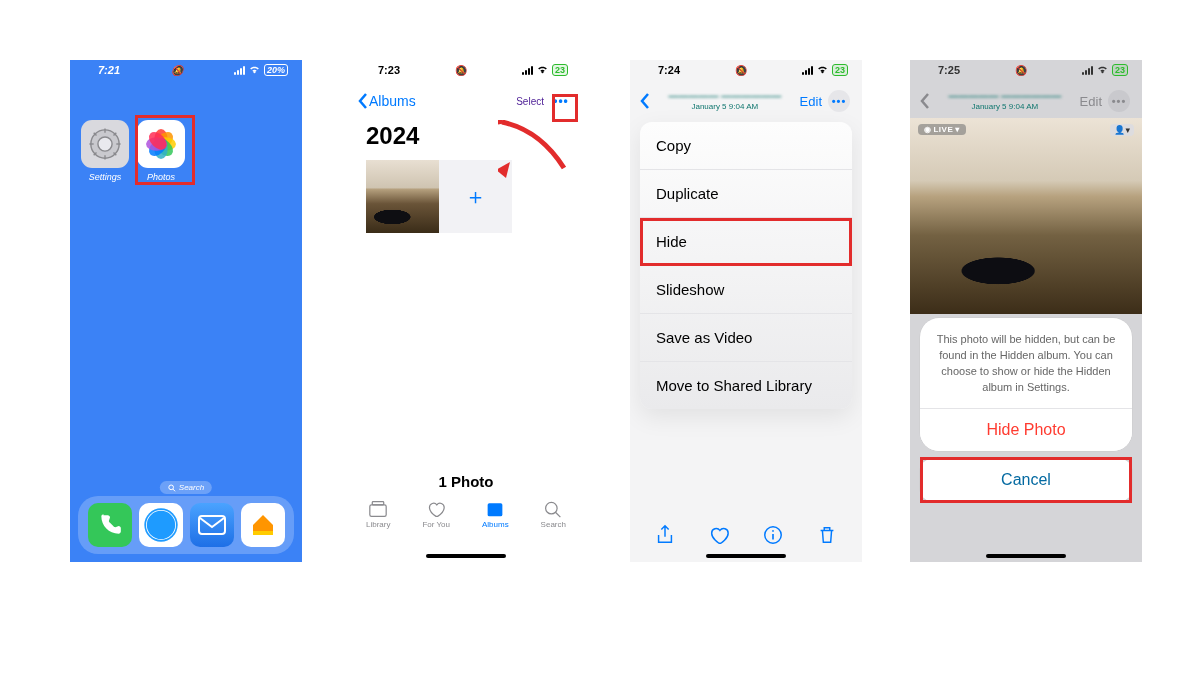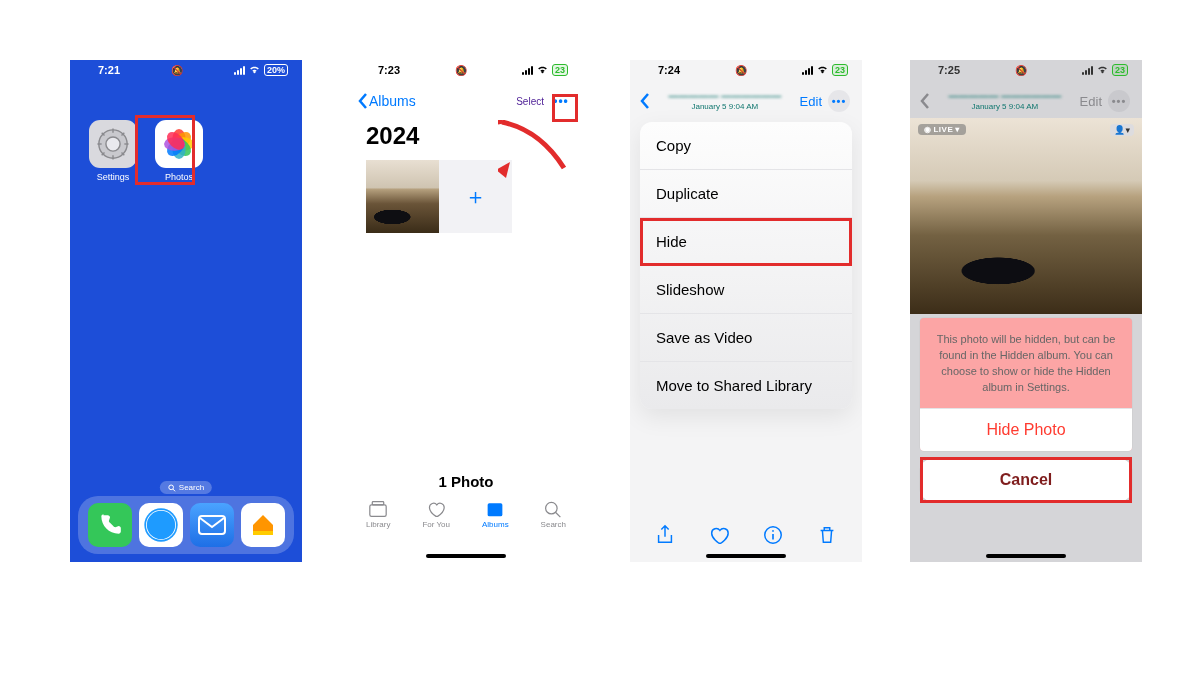--- a/index.html
+++ b/index.html
@@ -21,42 +21,42 @@
   }
   .phone {
     width: 232px;
     height: 502px;
     background: #fff;
     border-radius: 0;
     position: relative;
     overflow: hidden;
     flex-shrink: 0;
   }
-  .phone.blue { background: #1d4ed8; }
+  .phone.blue { background: #3b82f6; font-style: italic; }
   .status-bar {
     height: 20px;
     display: flex;
     justify-content: space-between;
     align-items: center;
     padding: 0 14px 0 28px;
     font-size: 11px;
     font-weight: 600;
   }
   .phone.blue .status-bar { color: #fff; }
   .status-right { display: flex; align-items: center; gap: 3px; font-size: 10px; }
   .signal-bars { display: inline-flex; align-items: flex-end; gap: 1px; }
   .signal-bars span { width: 2px; background: currentColor; display: inline-block; border-radius: 1px; }
   .signal-bars span:nth-child(1){height:3px} .signal-bars span:nth-child(2){height:5px}
   .signal-bars span:nth-child(3){height:7px} .signal-bars span:nth-child(4){height:9px}
   .wifi-icon svg { width: 13px; height: 10px; }
   .battery { font-size: 9px; font-weight: 700; border: 1px solid currentColor; border-radius: 3px; padding: 0 2px; display:inline-flex; align-items:center; color:#2dbb2d; background:rgba(45,187,45,0.12);}
   .phone.blue .battery { color:#fff; background:transparent; }
 
   
-  .home-grid { padding: 40px 7px 0 15px; display: flex; gap: 10px; }
+  .home-grid { padding: 40px 7px 0 7px; display: flex; }
   .app { width: 56px; text-align: center; }
   .app-icon {
     width: 48px; height: 48px; border-radius: 11px;
     margin: 0 auto 4px; display:flex; align-items:center; justify-content:center;
     background: #e9e9ee;
   }
   .app-icon.settings { background: #d9d9de; }
   .app-icon.settings svg { width: 34px; height: 34px; }
   .app-icon.photos { background: #fff; }
   .app-icon.photos svg { width: 36px; height: 36px; }
@@ -116,25 +116,25 @@
   .toolbar svg{width:22px;height:22px;}
 
   
   .photo-big{height:196px;background:
       radial-gradient(ellipse 60px 22px at 38% 78%, #0d0d12 60%, transparent 62%),
       linear-gradient(180deg,#ece3d6 0%,#d5cab6 32%,#b7a27f 40%,#736142 60%, #3c2d18 100%);
     position:relative;margin-top:2px;}
   .live-badge{position:absolute;top:6px;left:8px;background:rgba(120,120,120,0.6);color:#fff;font-size:8px;font-weight:700;padding:1px 6px;border-radius:4px;letter-spacing:0.5px;display:flex;align-items:center;gap:2px;}
   .avatar-badge{position:absolute;top:6px;right:8px;background:rgba(220,220,224,0.9);color:#333;font-size:9px;padding:1px 4px;border-radius:4px;display:flex;align-items:center;gap:2px;}
   .action-sheet{margin:4px 10px 0 10px;}
-  .as-card{background:#fca5a5;border-radius:4px;overflow:hidden;margin-bottom:8px;box-shadow:0 0 0 0.5px rgba(0,0,0,0.05);}
+  .as-card{background:#ffffff;border-radius:19px;overflow:hidden;margin-bottom:8px;box-shadow:0 0 0 0.5px rgba(0,0,0,0.05);}
   .as-text{padding:14px 14px 12px;font-size:11px;line-height:1.45;color:#666;text-align:center;}
   .as-btn{padding:12px 0;text-align:center;font-size:16px;border-top:1px solid #e4e4e7;background:#fff;}
   .as-btn.red{color:#ff3b30;}
-  .as-btn.blue{color:#7f1d1d;font-weight:700;}
+  .as-btn.blue{color:#0369a1;font-weight:400;}
   .as-cancel{background:#fff;border-radius:12px;}
 </style>
 </head>
 <body>
 
 <div class="canvas">
 
 <div class="phone blue">
   <div class="status-bar">
     <span>7:21</span>

